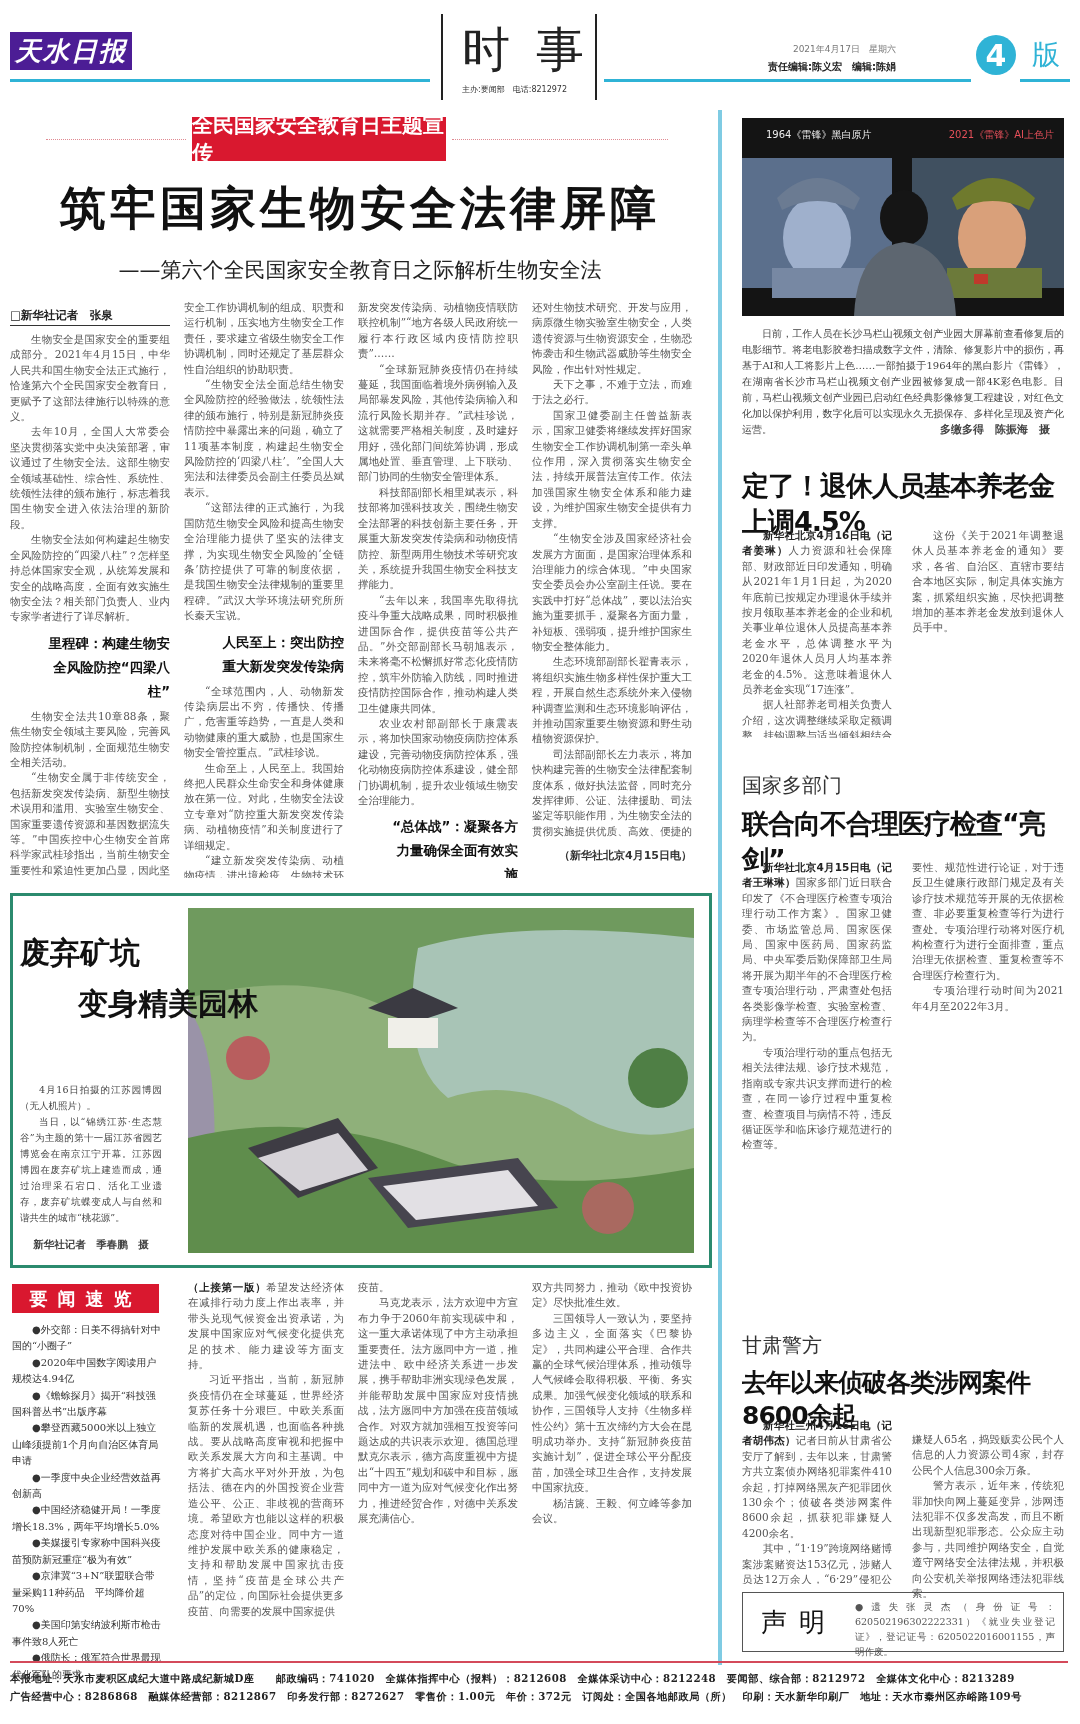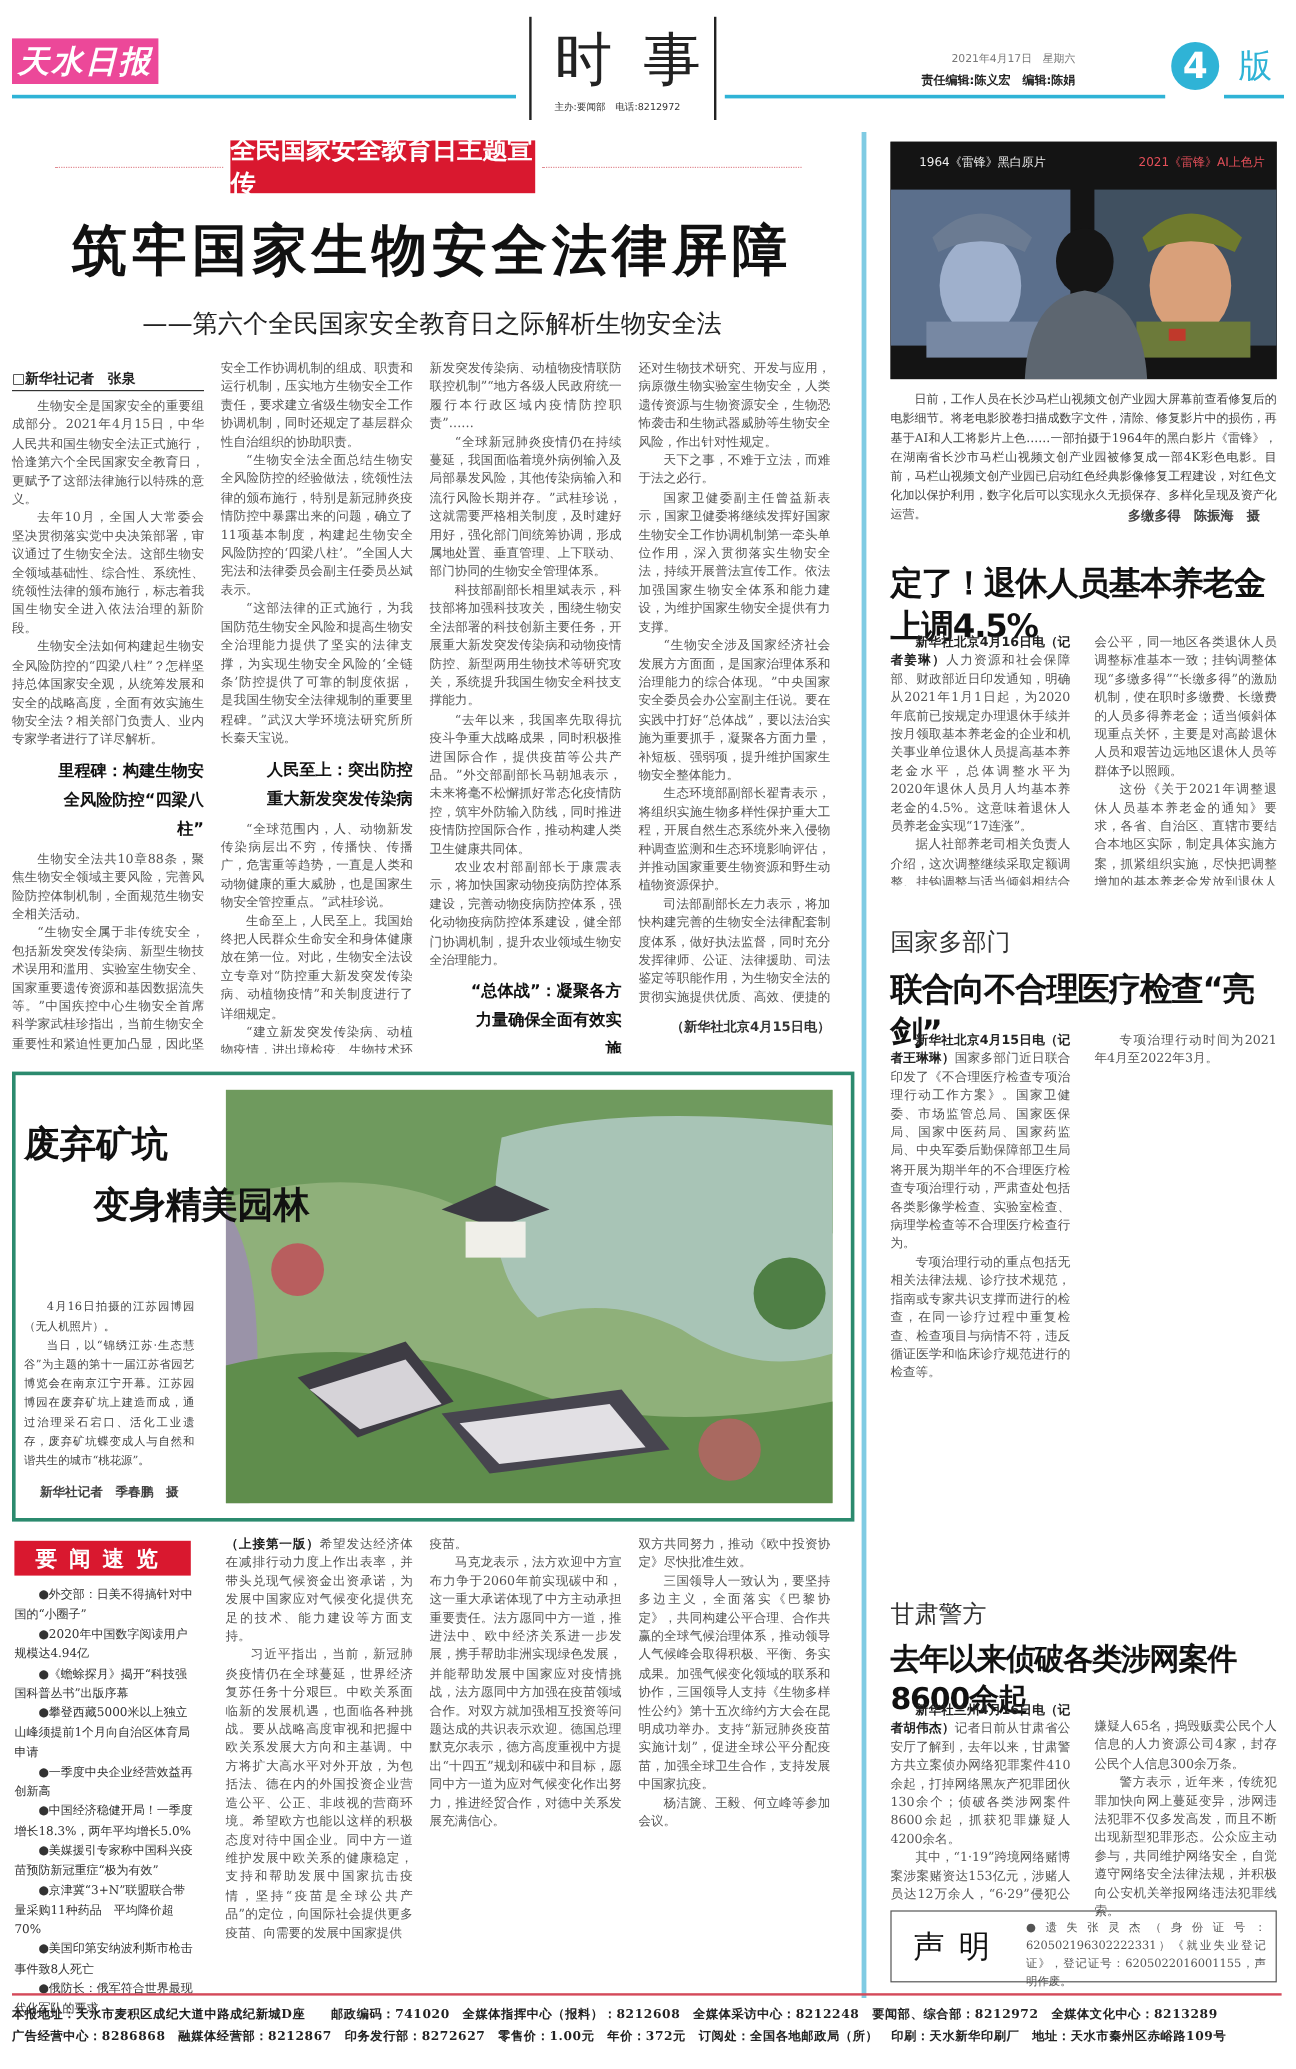--- a/index.html
+++ b/index.html
@@ -5,21 +5,21 @@
   * { box-sizing: border-box; margin: 0; padding: 0; }
   html, body { width: 1080px; height: 1724px; background: #fff; overflow: hidden; }
   body { position: relative; font-family: "DejaVu Serif", serif; color: #333; }
   .abs { position: absolute; }
   .sans { font-family: "DejaVu Sans", sans-serif; }
   .serif { font-family: "DejaVu Serif", serif; }
   .body-text { font-size: 10.5px; line-height: 15.4px; color: #555; text-align: justify; }
   .body-text p { text-indent: 2em; margin: 0; }
   .col { position: absolute; overflow: hidden; }
   
-  .masthead-logo { left: 10px; top: 32px; width: 122px; height: 38px; background: #ec4899; color: #fff; font-size: 26px; font-weight: bold; letter-spacing: 2px; display:flex; align-items:center; justify-content:center; font-style: italic; }
+  .masthead-logo { left: 10px; top: 32px; width: 122px; height: 38px; background: #4c1d95; color: #fff; font-size: 26px; font-weight: bold; letter-spacing: 2px; display:flex; align-items:center; justify-content:center; font-style: italic; }
   .rule-blue { height: 3px; background: #2fb3d6; }
   .vline { width: 2px; background: #222; }
   .section-title { left: 462px; top: 18px; font-size: 48px; letter-spacing: 26px; color: #222; font-weight: 300; }
   .section-sub { left: 462px; top: 84px; font-size: 8px; color: #333; }
   .date { right: 184px; top: 43px; font-size: 9px; color: #777; }
   .editors { right: 184px; top: 60px; font-size: 10px; color: #222; font-weight: bold; }
   .page-num { left: 976px; top: 35px; width: 40px; height: 40px; border-radius: 50%; background: #2fb3d6; color: #fff; font-size: 30px; font-weight: bold; display:flex; align-items:center; justify-content:center; }
   .page-suffix { left: 1032px; top: 36px; font-size: 28px; color: #2fb3d6; }
   
   .theme-banner { left: 192px; top: 117px; width: 254px; height: 44px; background: #d9182f; color:#fff; font-size: 21px; font-weight: bold; display:flex; align-items:center; justify-content:center; }
@@ -149,31 +149,31 @@
   <div style="text-indent:2em;">日前，工作人员在长沙马栏山视频文创产业园大屏幕前查看修复后的电影细节。将老电影胶卷扫描成数字文件，清除、修复影片中的损伤，再基于AI和人工将影片上色……一部拍摄于1964年的黑白影片《雷锋》，在湖南省长沙市马栏山视频文创产业园被修复成一部4K彩色电影。目前，马栏山视频文创产业园已启动红色经典影像修复工程建设，对红色文化加以保护利用，数字化后可以实现永久无损保存、多样化呈现及资产化运营。</div>
   <div class="sans" style="text-align:right;font-weight:bold;font-size:11px;margin-top:-16px;padding-right:14px;">多缴多得　陈振海　摄</div>
 </div>
 
 <div class="abs news-head sans" style="left:742px;top:468px;width:330px;">定了！退休人员基本养老金上调4.5%</div>
 <div class="col body-text serif" style="left:742px;top:528px;width:150px;height:210px;">
   <p><b class="sans" style="color:#222;">新华社北京4月16日电（记者姜琳）</b><span>人力资源和社会保障部、财政部近日印发通知，明确从2021年1月1日起，为2020年底前已按规定办理退休手续并按月领取基本养老金的企业和机关事业单位退休人员提高基本养老金水平，总体调整水平为2020年退休人员月人均基本养老金的4.5%。这意味着退休人员养老金实现“17连涨”。</span></p>
   <p>据人社部养老司相关负责人介绍，这次调整继续采取定额调整、挂钩调整与适当倾斜相结合的调整办法。其中，定额调整体现社</p>
 </div>
 <div class="col body-text serif" style="left:912px;top:528px;width:152px;height:210px;">
-  <p style="text-indent:0;">会公平，同一地区各类退休人员调整标准基本一致；挂钩调整体现“多缴多得”“长缴多得”的激励机制，使在职时多缴费、长缴费的人员多得养老金；适当倾斜体现重点关怀，主要是对高龄退休人员和艰苦边远地区退休人员等群体予以照顾。</p>
   <p>这份《关于2021年调整退休人员基本养老金的通知》要求，各省、自治区、直辖市要结合本地区实际，制定具体实施方案，抓紧组织实施，尽快把调整增加的基本养老金发放到退休人员手中。</p>
 </div>
 
 <div class="abs news-kicker sans" style="left:742px;top:772px;">国家多部门</div>
 <div class="abs news-head sans" style="left:742px;top:806px;width:330px;">联合向不合理医疗检查“亮剑”</div>
 <div class="col body-text serif" style="left:742px;top:860px;width:150px;height:450px;">
   <p><b class="sans" style="color:#222;">新华社北京4月15日电（记者王琳琳）</b><span>国家多部门近日联合印发了《不合理医疗检查专项治理行动工作方案》。国家卫健委、市场监管总局、国家医保局、国家中医药局、国家药监局、中央军委后勤保障部卫生局将开展为期半年的不合理医疗检查专项治理行动，严肃查处包括各类影像学检查、实验室检查、病理学检查等不合理医疗检查行为。</span></p>
   <p>专项治理行动的重点包括无相关法律法规、诊疗技术规范，指南或专家共识支撑而进行的检查，在同一诊疗过程中重复检查、检查项目与病情不符，违反循证医学和临床诊疗规范进行的检查等。</p>
 </div>
 <div class="col body-text serif" style="left:912px;top:860px;width:152px;height:450px;">
+  <p style="text-indent:0;">要性、规范性进行论证，对于违反卫生健康行政部门规定及有关诊疗技术规范等开展的无依据检查、非必要重复检查等行为进行查处。专项治理行动将对医疗机构检查行为进行全面排查，重点治理无依据检查、重复检查等不合理医疗检查行为。</p>
   <p>专项治理行动时间为2021年4月至2022年3月。</p>
 </div>
 
 <div class="abs news-kicker sans" style="left:742px;top:1332px;">甘肃警方</div>
 <div class="abs news-head sans" style="left:742px;top:1366px;width:330px;font-size:25px;">去年以来侦破各类涉网案件8600余起</div>
 <div class="col body-text serif" style="left:742px;top:1418px;width:150px;height:166px;">
   <p><b class="sans" style="color:#222;">新华社兰州4月16日电（记者胡伟杰）</b><span>记者日前从甘肃省公安厅了解到，去年以来，甘肃警方共立案侦办网络犯罪案件410余起，打掉网络黑灰产犯罪团伙130余个；侦破各类涉网案件8600余起，抓获犯罪嫌疑人4200余名。</span></p>
   <p>其中，“1·19”跨境网络赌博案涉案赌资达153亿元，涉赌人员达12万余人，“6·29”侵犯公民个人信息案中，警方在11个省市抓获犯罪</p>
 </div>
 <div class="col body-text serif" style="left:912px;top:1432px;width:152px;height:166px;">

